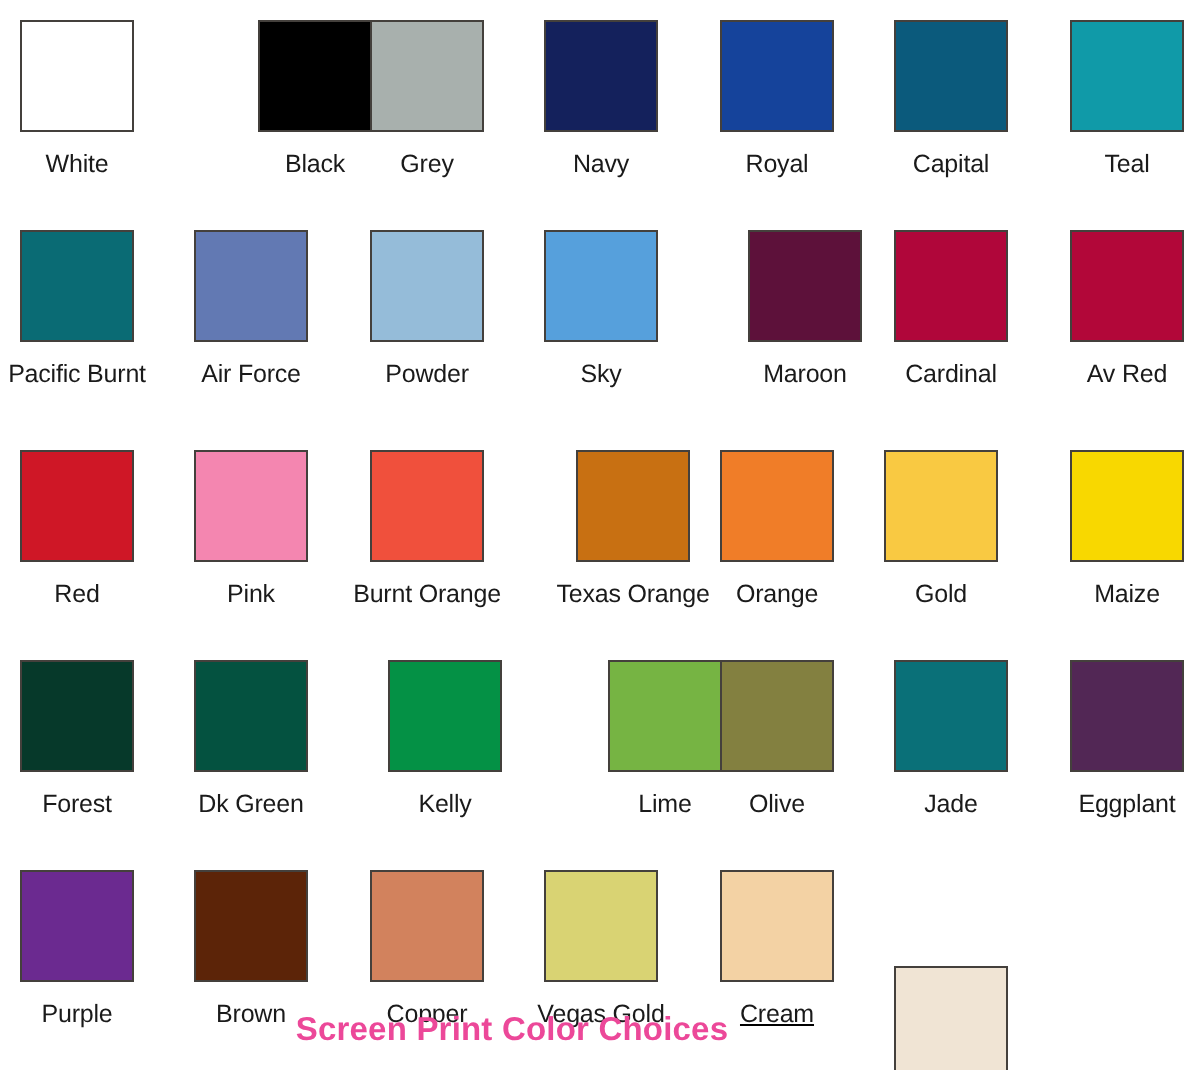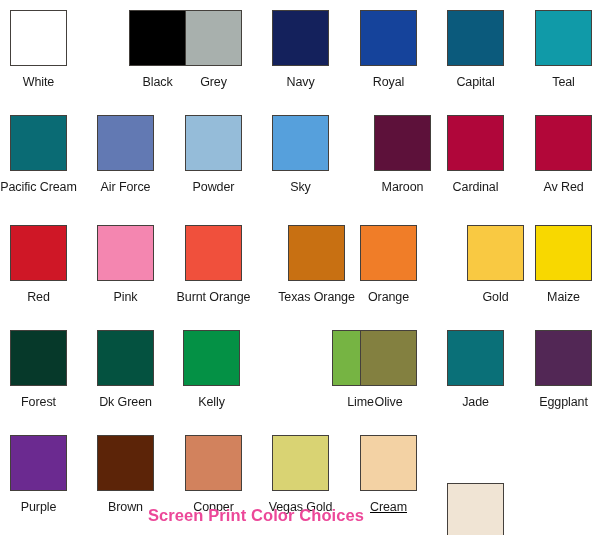--- a/index.html
+++ b/index.html
@@ -119,21 +119,21 @@
           <span class="swatch-label">Capital</span>
         </div>
         <div class="swatch-cell" style="left: 535px;">
           <span class="swatch-chip" style="background: rgb(16, 154, 168); border-color: rgb(68, 64, 60);"></span>
           <span class="swatch-label">Teal</span>
         </div>
       </div>
       <div class="swatch-row row-1" style="position: absolute; left: 0px; top: 115px;">
         <div class="swatch-cell" style="left: 10px;">
           <span class="swatch-chip" style="background: rgb(10, 107, 116); border-color: rgb(68, 64, 60);"></span>
-          <span class="swatch-label">Pacific Cream</span>
+          <span class="swatch-label">Pacific Burnt</span>
         </div>
         <div class="swatch-cell" style="left: 97px;">
           <span class="swatch-chip" style="background: rgb(98, 121, 179); border-color: rgb(68, 64, 60);"></span>
           <span class="swatch-label">Air Force</span>
         </div>
         <div class="swatch-cell" style="left: 185px;">
           <span class="swatch-chip" style="background: rgb(149, 188, 217); border-color: rgb(68, 64, 60);"></span>
           <span class="swatch-label">Powder</span>
         </div>
         <div class="swatch-cell" style="left: 272px;">
@@ -167,43 +167,43 @@
           <span class="swatch-label">Burnt Orange</span>
         </div>
         <div class="swatch-cell" style="left: 256px; padding-left: 32px;">
           <span class="swatch-chip" style="background: rgb(200, 112, 18); border-color: rgb(68, 64, 60);"></span>
           <span class="swatch-label">Texas Orange</span>
         </div>
         <div class="swatch-cell" style="left: 360px;">
           <span class="swatch-chip" style="background: rgb(240, 125, 40); border-color: rgb(68, 64, 60);"></span>
           <span class="swatch-label">Orange</span>
         </div>
-        <div class="swatch-cell" style="left: 467px;">
+        <div class="swatch-cell" style="left: 442px;">
           <span class="swatch-chip" style="background: rgb(249, 201, 66); border-color: rgb(68, 64, 60);"></span>
           <span class="swatch-label">Gold</span>
         </div>
         <div class="swatch-cell" style="left: 535px;">
           <span class="swatch-chip" style="background: rgb(248, 216, 0); border-color: rgb(68, 64, 60);"></span>
           <span class="swatch-label">Maize</span>
         </div>
       </div>
       <div class="swatch-row row-3" style="position: absolute; left: 0px; top: 330px;">
         <div class="swatch-cell" style="left: 10px;">
           <span class="swatch-chip" style="background: rgb(6, 57, 42); border-color: rgb(68, 64, 60);"></span>
           <span class="swatch-label">Forest</span>
         </div>
         <div class="swatch-cell" style="left: 97px;">
           <span class="swatch-chip" style="background: rgb(4, 82, 64); border-color: rgb(68, 64, 60);"></span>
           <span class="swatch-label">Dk Green</span>
         </div>
-        <div class="swatch-cell" style="left: 183px;">
+        <div class="swatch-cell" style="left: 194px;">
           <span class="swatch-chip" style="background: rgb(4, 145, 69); border-color: rgb(68, 64, 60);"></span>
           <span class="swatch-label">Kelly</span>
         </div>
-        <div class="swatch-cell" style="left: 284px; padding-left: 48px;">
+        <div class="swatch-cell" style="left: 256px; padding-left: 48px;">
           <span class="swatch-chip" style="background: rgb(118, 180, 67); border-color: rgb(68, 64, 60);"></span>
           <span class="swatch-label">Lime</span>
         </div>
         <div class="swatch-cell" style="left: 360px;">
           <span class="swatch-chip" style="background: rgb(131, 128, 64); border-color: rgb(68, 64, 60);"></span>
           <span class="swatch-label">Olive</span>
         </div>
         <div class="swatch-cell" style="left: 447px;">
           <span class="swatch-chip" style="background: rgb(10, 112, 120); border-color: rgb(68, 64, 60);"></span>
           <span class="swatch-label">Jade</span>

